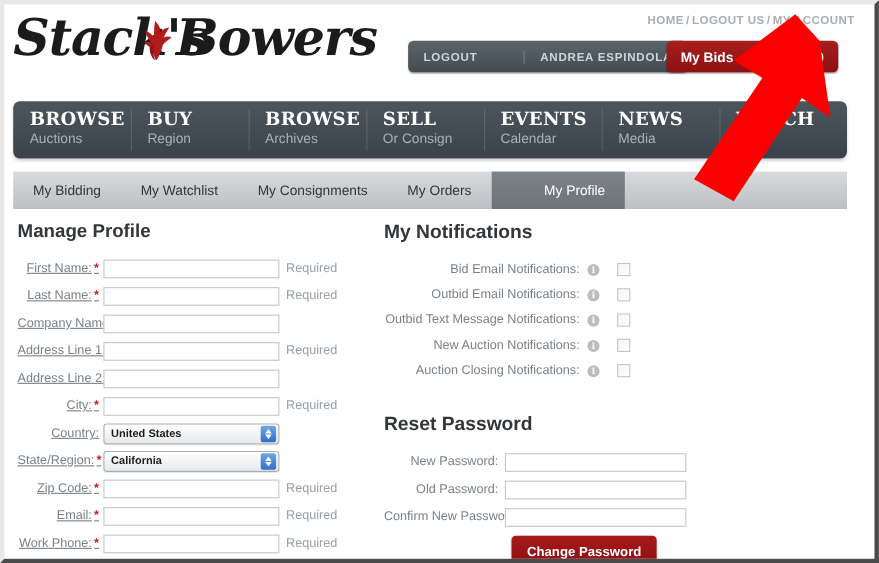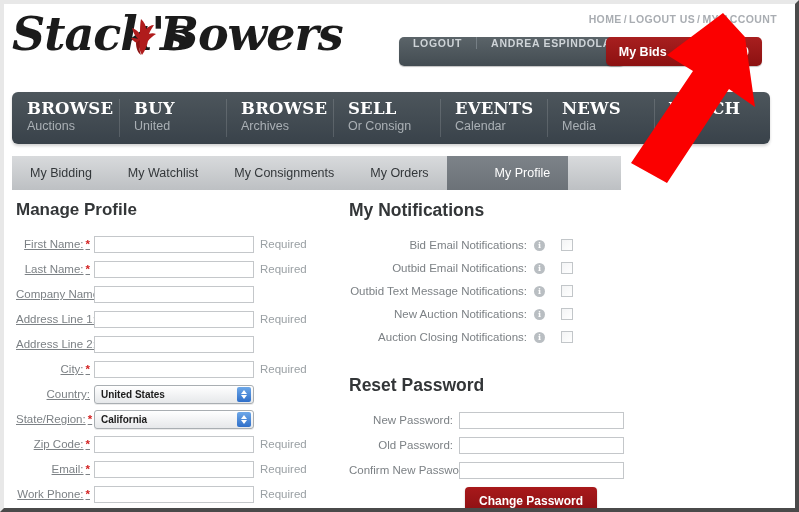--- a/index.html
+++ b/index.html
@@ -52,22 +52,23 @@
   .logo-bird {
     position:absolute; left:112px; top:8px; width:34px; height:42px;
   }
 
   
   .acct-group {
     position:absolute; right:170px; top:33px;
     height:29px;
     background:linear-gradient(to bottom,#5b6469,#434c52);
     border-radius:5px;
-    display:flex; align-items:flex-start;
+    display:flex; align-items:center;
     box-shadow:0 1px 1px rgba(0,0,0,.25);
+    gap:28px;
   }
   .acct-btn {
     display:flex; align-items:center; justify-content:center;
     padding:0 14px;
     font-size:10.5px; font-weight:bold; letter-spacing:.7px;
     color:#cfd4d8;
     white-space:nowrap;
   }
   .acct-btn + .acct-btn { border-left:1px solid #767f85; }
 
@@ -110,21 +111,21 @@
     color:#ffffff; line-height:19px;
     letter-spacing:.2px;
   }
   .nav-sub {
     font-size:12.5px; color:#aab0b5; line-height:16px;
   }
 
   
   .tabbar {
     position:absolute; left:8px; top:152px;
-    width:609px; height:34px;
+    width:758px; height:34px;
     background:linear-gradient(to bottom,#d8dadc,#bdc0c3);
     display:flex; align-items:stretch;
   }
   .tab {
     display:flex; align-items:center;
     padding:0 18px;
     font-size:12.5px; color:#33373a;
     white-space:nowrap;
   }
   .tab.active {
@@ -259,21 +260,21 @@
     <div class="red-btn">My Cart 0</div>
   </div>
 
   <div class="mainnav">
     <div class="nav-item">
       <div class="nav-title">BROWSE</div>
       <div class="nav-sub">Auctions</div>
     </div>
     <div class="nav-item">
       <div class="nav-title">BUY</div>
-      <div class="nav-sub">United</div>
+      <div class="nav-sub">Region</div>
     </div>
     <div class="nav-item">
       <div class="nav-title">BROWSE</div>
       <div class="nav-sub">Archives</div>
     </div>
     <div class="nav-item">
       <div class="nav-title">SELL</div>
       <div class="nav-sub">Or Consign</div>
     </div>
     <div class="nav-item">

